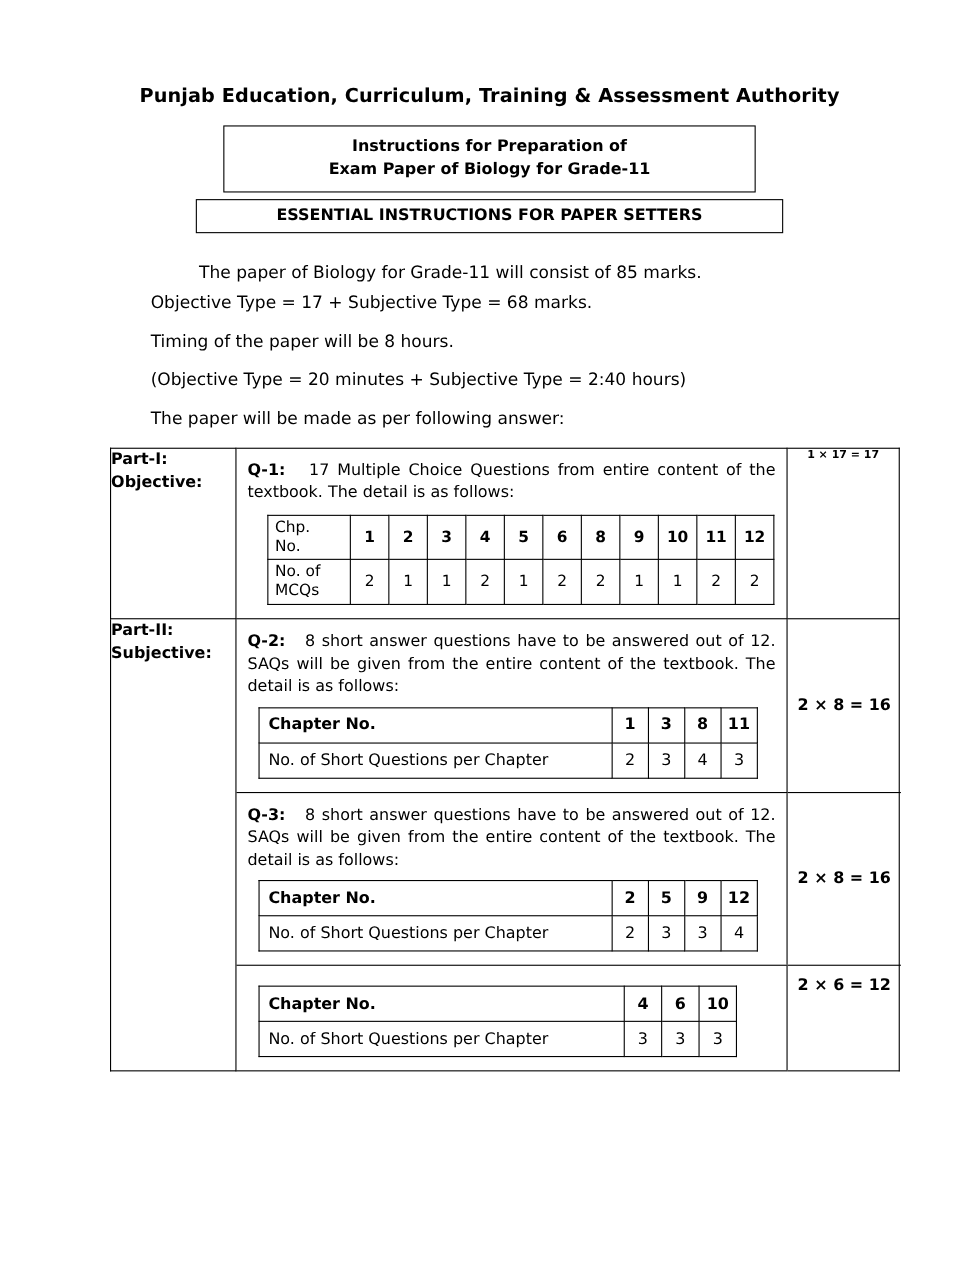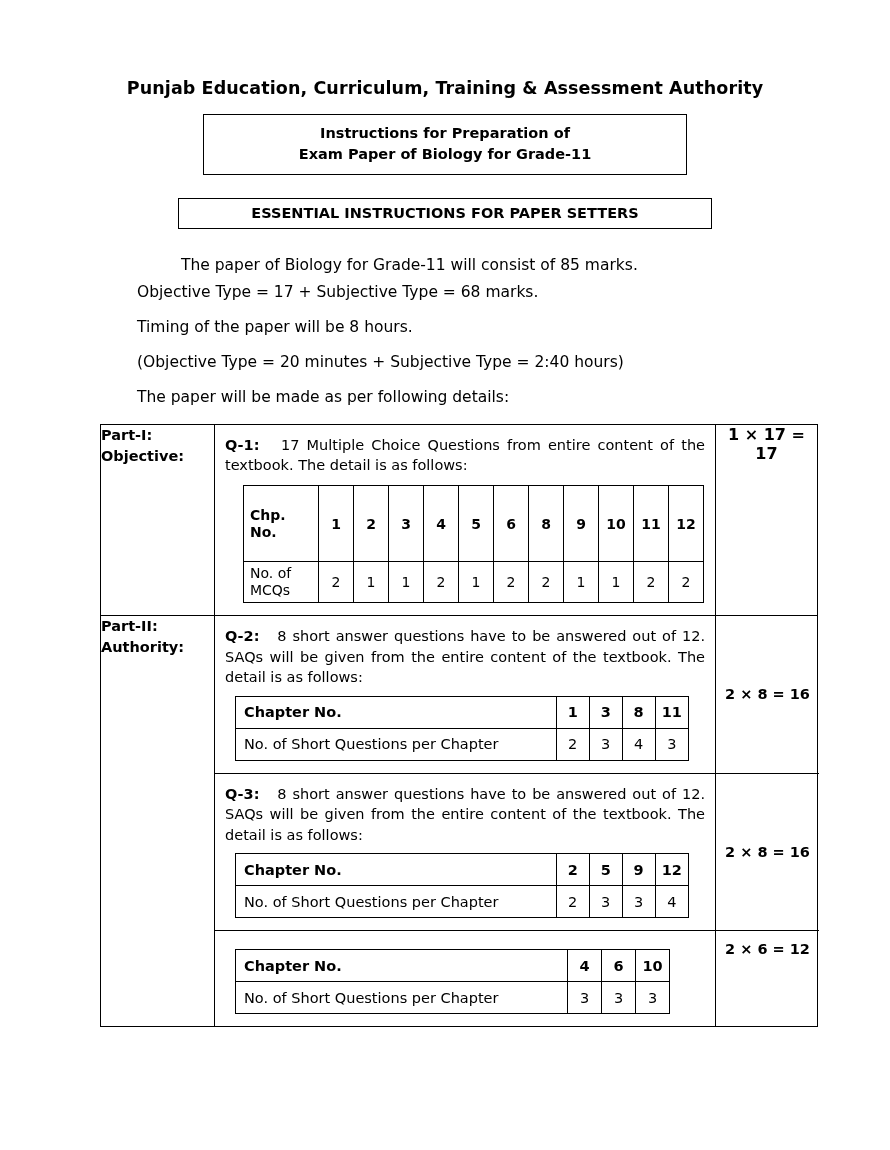--- a/index.html
+++ b/index.html
@@ -35,21 +35,21 @@
     margin: 16px auto 0 auto;
     padding: 8px 6px 9px 6px;
     text-align: center;
     font-weight: bold;
     font-size: 14.5px;
     line-height: 1.45;
   }
   .subtitle-box {
     border: 1.6px solid #000;
     width: 520px;
-    margin: 23px auto 0 auto;
+    margin: 6px auto 0 auto;
     padding: 6px 6px 7px 6px;
     text-align: center;
     font-weight: bold;
     font-size: 14.5px;
   }
   .intro {
     margin: 26px 0 0 0;
     padding-left: 62px;
     font-size: 15.5px;
     line-height: 1.35;
@@ -79,21 +79,21 @@
     padding: 10px 0 10px 10px;
     line-height: 1.45;
   }
   td.body-cell {
     width: 500px;
     padding: 0;
   }
   td.marks-cell {
     width: 101px;
     font-weight: bold;
-    font-size: 16px;
+    font-size: 10px;
     text-align: center;
     vertical-align: middle;
     padding: 6px 2px;
   }
   .q-block {
     padding: 10px 10px 12px 10px;
   }
   .q-block .q-text {
     font-size: 14.5px;
     line-height: 1.42;
@@ -112,24 +112,24 @@
   table.mcq td {
     border: 1.4px solid #000;
     text-align: center;
     font-size: 14px;
     height: 22px;
   }
   table.mcq td.hdr {
     font-weight: bold;
   }
   table.mcq td.lbl {
-    font-weight: bold;
+    font-weight: normal;
     width: 62px;
     text-align: left;
-    padding: 21px 6px;
+    padding: 3px 6px;
     line-height: 1.2;
   }
   table.mcq td.lbl2 {
     width: 62px;
     text-align: left;
     padding: 3px 6px;
     line-height: 1.2;
     font-weight: normal;
   }
   table.mcq td.num {
@@ -176,21 +176,21 @@
     <div>Exam Paper of Biology for Grade-11</div>
   </div>
 
   <div class="subtitle-box">ESSENTIAL INSTRUCTIONS FOR PAPER SETTERS</div>
 
   <div class="intro">
     <p class="tight">The paper of Biology for Grade-11 will consist of 85 marks.</p>
     <p>Objective Type = 17 + Subjective Type = 68 marks.</p>
     <p>Timing of the paper will be 8 hours.</p>
     <p>(Objective Type = 20 minutes + Subjective Type = 2:40 hours)</p>
-    <p>The paper will be made as per following details:</p>
+    <p>The paper will be made as per following answer:</p>
   </div>
 
   <table class="main">
     <tbody>
 
       <tr>
         <td class="part-cell">
           <div>Part-I:</div>
           <div>Objective:</div>
         </td>
@@ -239,21 +239,21 @@
               </tbody>
             </table>
           </div>
         </td>
         <td class="marks-cell">1 × 17 = 17</td>
       </tr>
 
       <tr>
         <td class="part-cell">
           <div>Part-II:</div>
-          <div>Authority:</div>
+          <div>Subjective:</div>
         </td>
         <td class="body-cell" style="padding:0" colspan="2">
           <table style="border-collapse:collapse; width:100%; table-layout:fixed;">
             <tbody>
 
               <tr>
                 <td style="width:500px; border:0; border-bottom:1.5px solid #000; vertical-align:top; padding:0;">
                   <div class="q-block">
                     <div class="q-text">
                       <span class="q-label">Q-2:</span>

